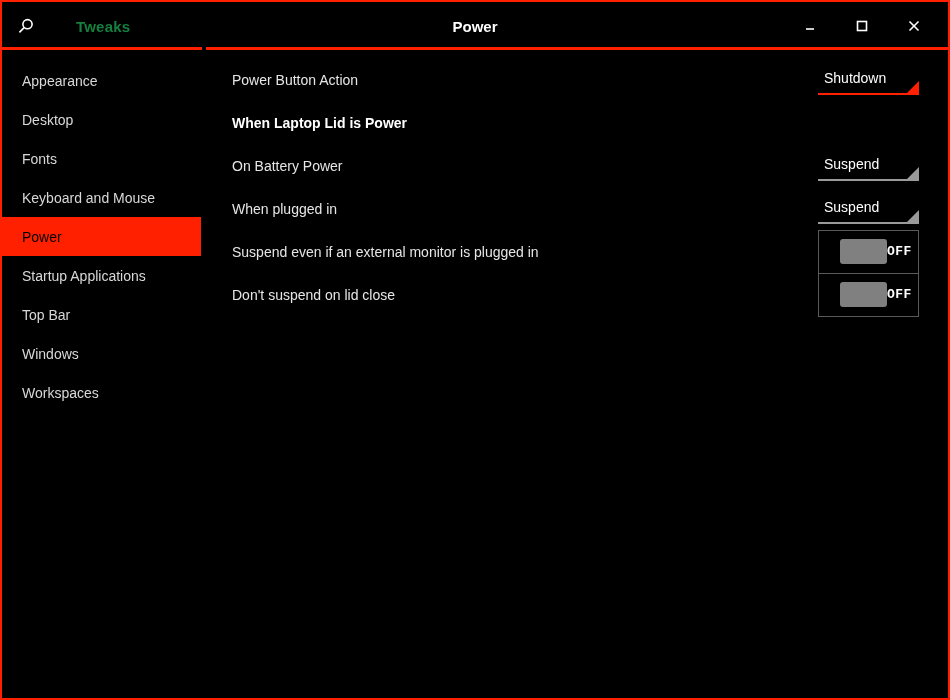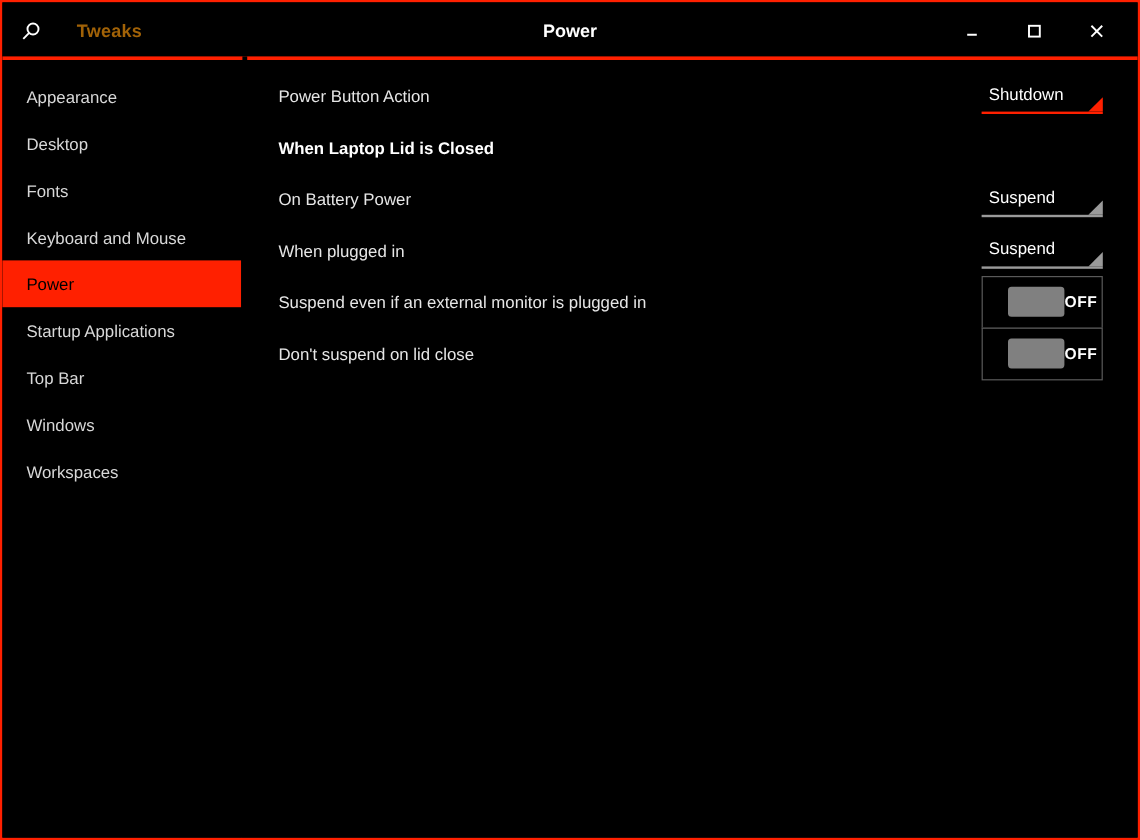--- a/index.html
+++ b/index.html
@@ -56,22 +56,22 @@
     display: flex;
     align-items: center;
     justify-content: center;
     background: transparent;
     border: none;
     cursor: pointer;
   }
   .search-icon-btn svg { display: block; }
 
   .app-title {
-    margin-left: 16px;
-    color: #a16207;
+    margin-left: 28px;
+    color: #15803d;
     font-size: 15px;
     font-weight: bold;
     letter-spacing: 0.2px;
   }
 
   .page-title {
     position: absolute;
     left: 0;
     right: 0;
     text-align: center;
@@ -208,20 +208,21 @@
   .toggle {
     position: relative;
     width: 101px;
     height: 33px;
     background: #000000;
     border: 1px solid #5a5a5a;
     cursor: pointer;
     display: flex;
     align-items: center;
     padding: 21px;
+    font-family: Liberation Mono, monospace;
   }
   .toggle .knob {
     width: 47px;
     height: 25px;
     background: #808080;
     border-radius: 3px;
     flex: 0 0 47px;
   }
   .toggle .toggle-state {
     flex: 1 1 auto;
@@ -319,21 +320,21 @@
         <div class="row-control">
           <div class="dropdown accent">
             <span class="dd-text">Shutdown</span>
             <span class="dd-underline"></span>
             <span class="dd-arrow"></span>
           </div>
         </div>
       </div>
 
       <div class="row">
-        <div class="row-label section">When Laptop Lid is Closed</div>
+        <div class="row-label section">When Laptop Lid is Power</div>
       </div>
 
       <div class="row">
         <div class="row-label">On Battery Power</div>
         <div class="row-control">
           <div class="dropdown">
             <span class="dd-text">Suspend</span>
             <span class="dd-underline"></span>
             <span class="dd-arrow"></span>
           </div>

